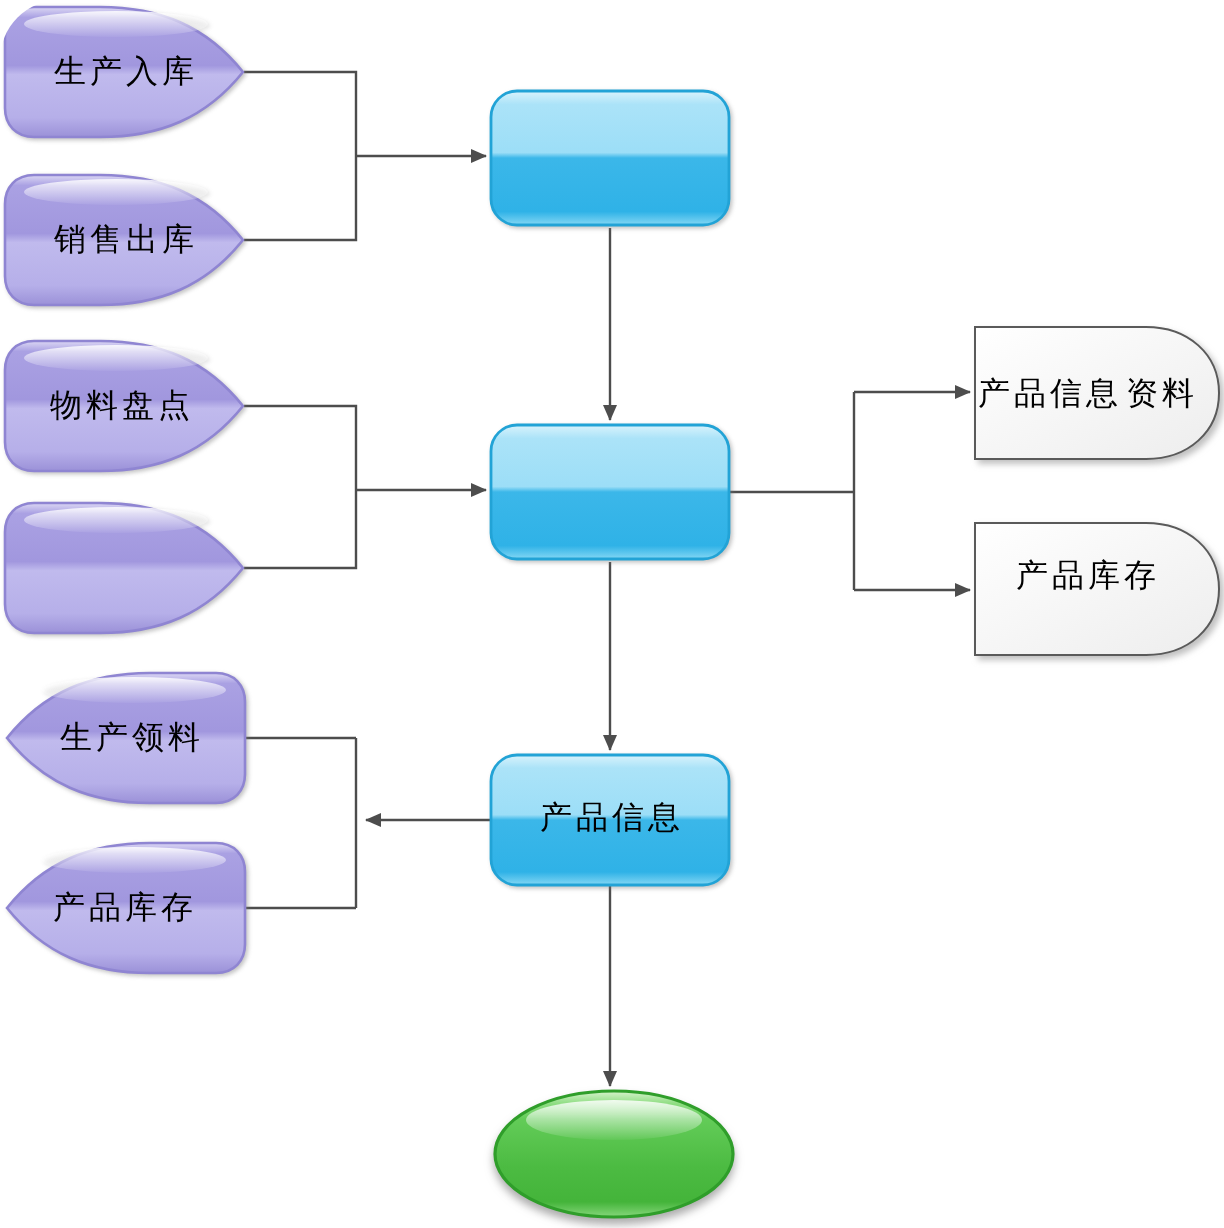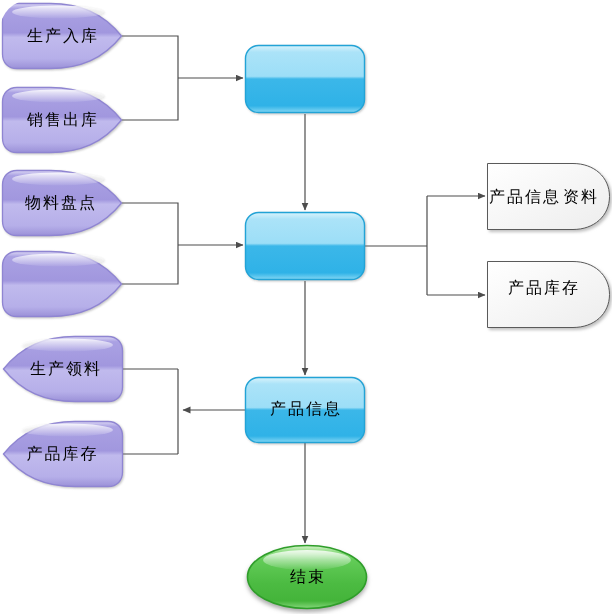--- a/index.html
+++ b/index.html
@@ -169,15 +169,14 @@
 <div class="lbl" style="left:245px;top:377px;width:120px;height:65px">产品信息</div>
 
 <div class="lbl lbl-col" style="left:487px;top:163px;width:112px;height:67px">
   <div>产品信息</div>
   <div>资料</div>
 </div>
 <div class="lbl lbl-col" style="left:487px;top:261px;width:112px;height:52px">
   <div>产品库存</div>
 </div>
 
-<div class="lbl" style="left:247px;top:545px;width:120px;height:64px">结束</div>
 
 </div>
 
 </body></html>

